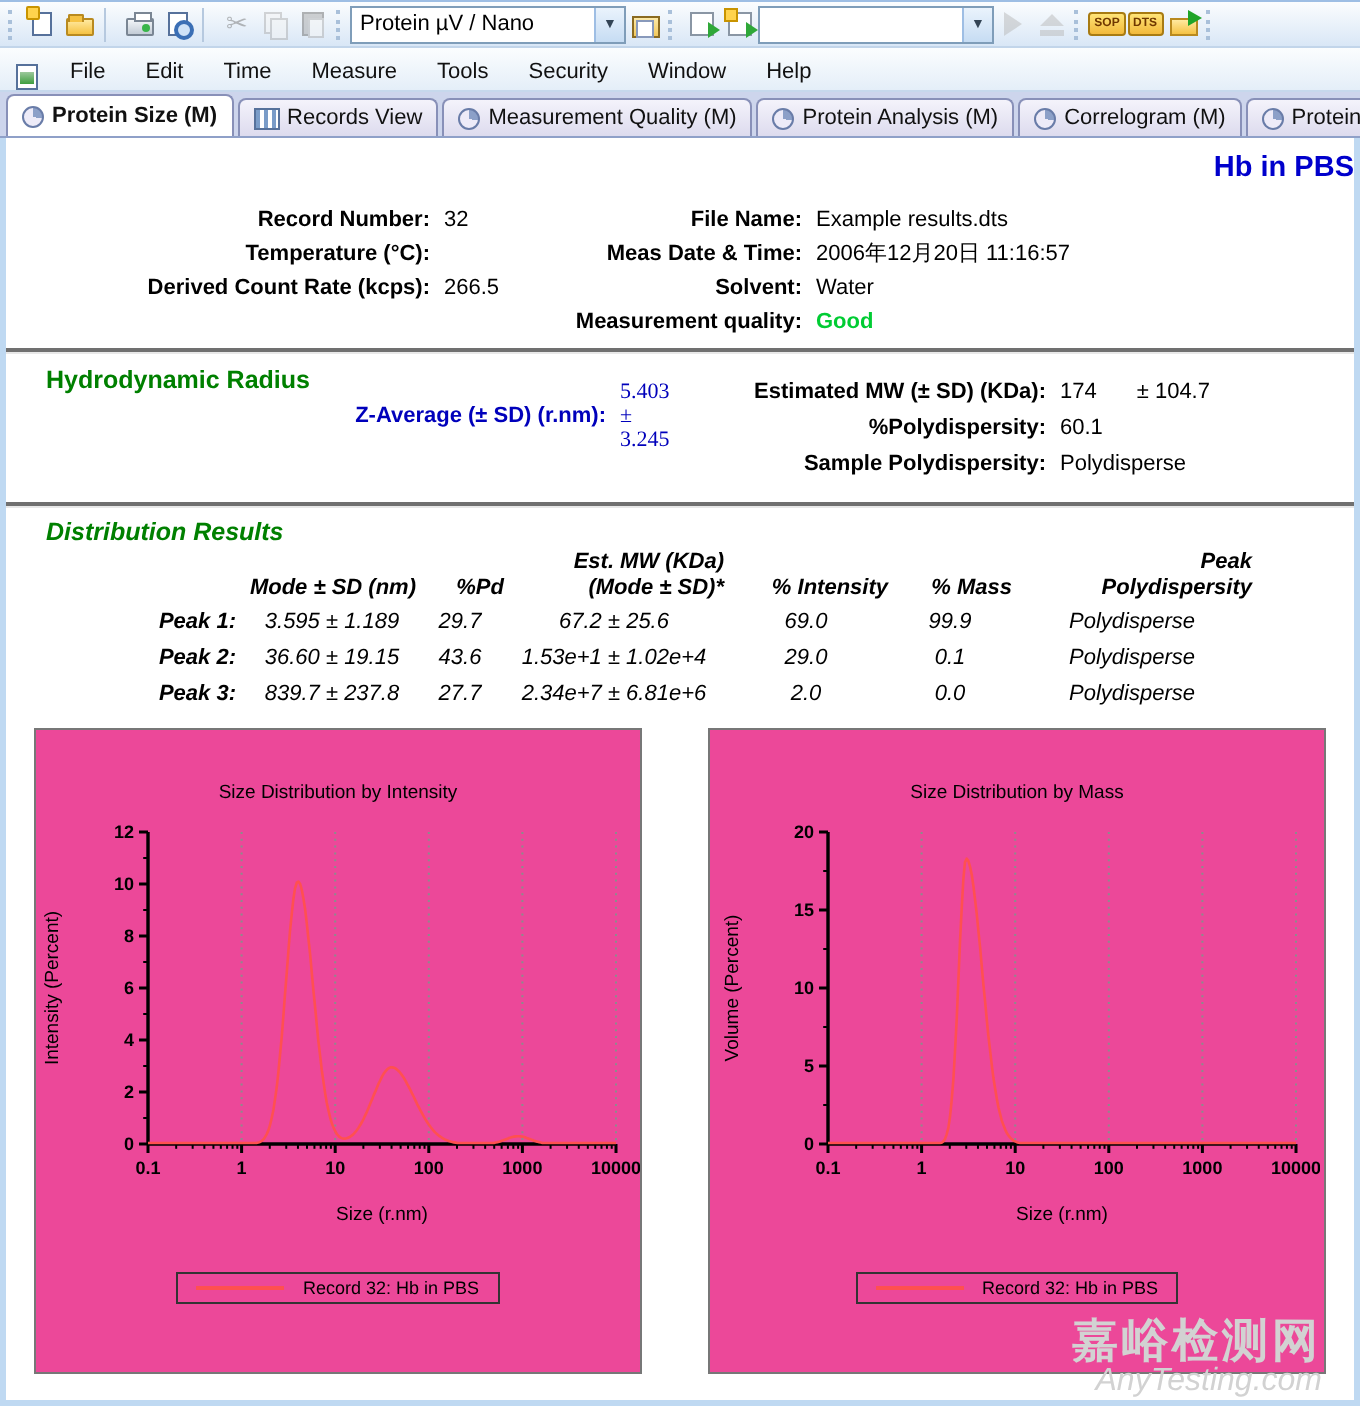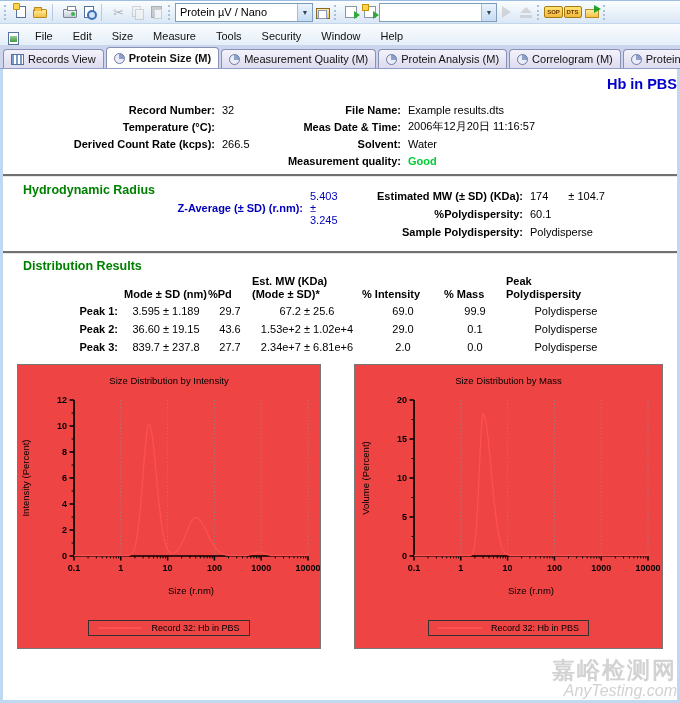--- a/index.html
+++ b/index.html
@@ -88,41 +88,41 @@
   .hydro { display:flex; padding:3px 0 5px 0; }
   .hydro-left { width:340px; }
   .hydro-right { flex:1; padding-top:7px; }
   .sec-h { font-weight:bold; font-size:12.5px; margin:3px 0 2px 20px; }
   .hydro-left .row { height:18px; }
   .hydro-right .row { height:18px; }
   .hydro-left .lbl { width:300px; }
   .hydro-right .lbl { width:180px; }
   .mw-sd { margin-left:20px; }
 
-  .dist { padding-top:2px; }
+  .dist { padding-top:2px;font-style:italic; }
   table.dist-tbl { border-collapse:collapse; margin-left:14px; table-layout:fixed; }
   .dist-tbl th, .dist-tbl td { padding:0; font-size:11px; height:18px; }
-  .dist-tbl th { font-weight:bold; vertical-align:bottom; white-space:pre-line; line-height:1.15; text-align:left; padding-bottom:2px; }
+  .dist-tbl th { font-weight:bold; vertical-align:bottom; white-space:pre-line; line-height:1.15; text-align:right; padding-bottom:2px; }
   .dist-tbl td { text-align:center;margin-top:41px; }
   .dist-tbl td.peak-lbl { text-align:right; font-weight:bold; padding-right:6px; }
   .c0{width:107px}.c1{width:84px}.c2{width:44px}.c3{width:110px}.c4{width:82px}.c5{width:62px}.c6{width:120px}
 
   .charts { display:flex; gap:21px; margin:8px 14px 0 14px; }
-  .chartbox { border:1px solid #777; background:#ef4444; height:285px; padding-top:2px; }
+  .chartbox { border:1px solid #777; background:#ec4899; height:323px; padding-top:18px; }
   .chartbox.left { width:310px; }
   .chartbox.right { width:317px;margin-left:12px; }
   .chart-title { text-align:center; font-size:9.5px; margin:8px 0 0 0; }
   .chart-svg { display:block; margin:0 auto; }
   svg text { font-family:"Liberation Sans", sans-serif; }
   .legend { border:1px solid #333; display:flex; align-items:center; gap:9px; padding:2px 9px; font-size:9px; width:max-content; margin:4px auto 0 auto; }
   .legend-line { width:44px; height:0; border-top:2px solid #FF5050; }
 
   .footnote { position:absolute; left:11px; bottom:16px; font-size:9px; color:#111; }
 
-  .watermark { position:absolute; right:0; bottom:0px; text-align:right; pointer-events:none; }
+  .watermark { position:absolute; right:16px; bottom:0px; text-align:right; pointer-events:none; }
   .wm1 { font-size:23px; font-weight:bold; color:#D2D2D2; letter-spacing:2px; line-height:1.05; }
   .wm2 { font-size:16px; font-style:italic; color:#D2D2D2; line-height:1.1; }
 </style>
 </head>
 <body>
 
 <div class="window">
 
   <div class="toolbar">
     <span class="grip"></span>
@@ -184,37 +184,37 @@
     <span class="ti">
         <span class="i-export"></span>
       </span>
     <span class="grip"></span>
   </div>
 
   <div class="menubar">
     <span class="menu-ico"></span>
     <span class="menu-item">File</span>
     <span class="menu-item">Edit</span>
-    <span class="menu-item">Size</span>
+    <span class="menu-item">Time</span>
     <span class="menu-item">Measure</span>
     <span class="menu-item">Tools</span>
     <span class="menu-item">Security</span>
     <span class="menu-item">Window</span>
     <span class="menu-item">Help</span>
   </div>
 
   <div class="tabbar">
+    <div class="tab active">
+      <span class="icon-rec"></span>
+      <span>Protein Size (M)</span>
+    </div>
     <div class="tab">
       <span class="icon-grid"></span>
       <span>Records View</span>
     </div>
-    <div class="tab active">
-      <span class="icon-rec"></span>
-      <span>Protein Size (M)</span>
-    </div>
     <div class="tab">
       <span class="icon-rec"></span>
       <span>Measurement Quality (M)</span>
     </div>
     <div class="tab">
       <span class="icon-rec"></span>
       <span>Protein Analysis (M)</span>
     </div>
     <div class="tab">
       <span class="icon-rec"></span>
@@ -266,21 +266,21 @@
       </div>
     </div>
 
     <hr class="hsep">
 
     <div class="hydro">
       <div class="hydro-left">
         <div class="sec-h sec-green" style="color: rgb(0, 128, 0);">Hydrodynamic Radius</div>
         <div class="row">
             <span class="lbl blue" style="color: rgb(0, 0, 187);">Z-Average (± SD) (r.nm):</span>
-            <span class="val blue" style="color: rgb(0, 0, 187);">5.403 ± 3.245</span>
+            <span class="val blue" style="color: rgb(0, 0, 187); font-family: Liberation Serif, serif;">5.403 ± 3.245</span>
           </div>
       </div>
       <div class="hydro-right">
         <div class="row">
             <span class="lbl">Estimated MW (± SD) (KDa):</span>
             <span class="val">174</span>
             <span class="val mw-sd">± 104.7</span>
           </div>
         <div class="row">
             <span class="lbl">%Polydispersity:</span>
@@ -325,21 +325,21 @@
           <td>29.7</td>
           <td>67.2 ± 25.6</td>
           <td>69.0</td>
           <td>99.9</td>
           <td>Polydisperse</td>
         </tr>
         <tr>
           <td class="peak-lbl">Peak 2:</td>
           <td>36.60 ± 19.15</td>
           <td>43.6</td>
-          <td>1.53e+2 ± 1.02e+4</td>
+          <td>1.53e+1 ± 1.02e+4</td>
           <td>29.0</td>
           <td>0.1</td>
           <td>Polydisperse</td>
         </tr>
         <tr>
           <td class="peak-lbl">Peak 3:</td>
           <td>839.7 ± 237.8</td>
           <td>27.7</td>
           <td>2.34e+7 ± 6.81e+6</td>
           <td>2.0</td>

